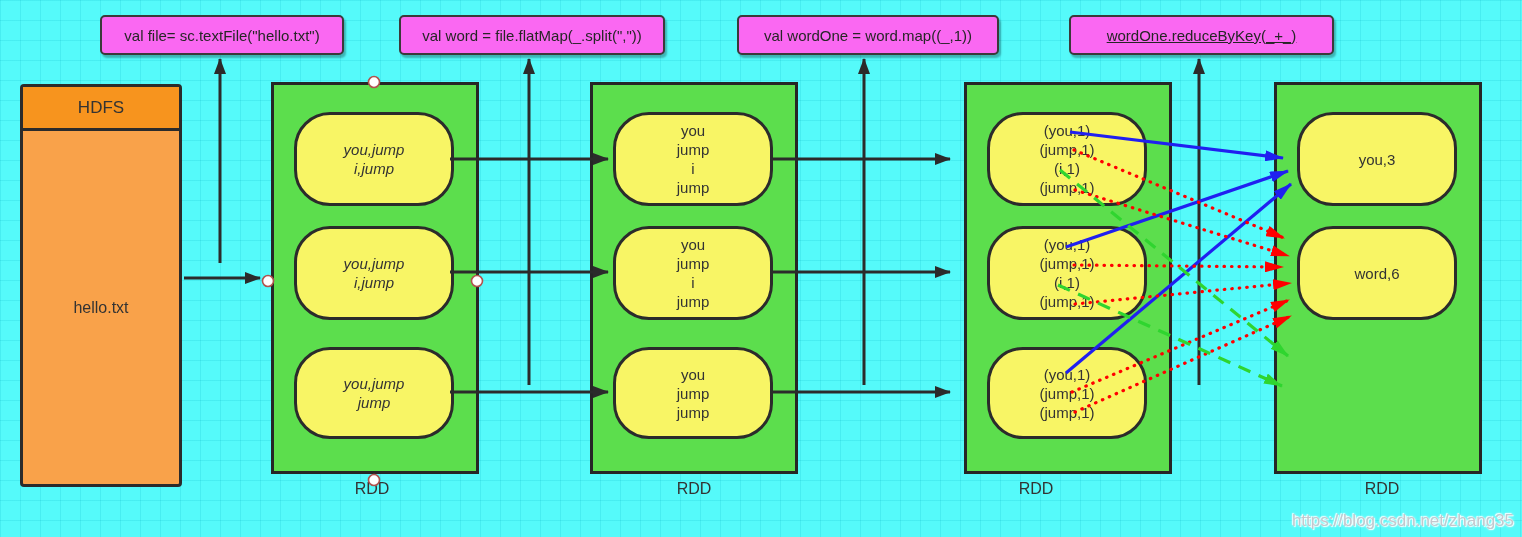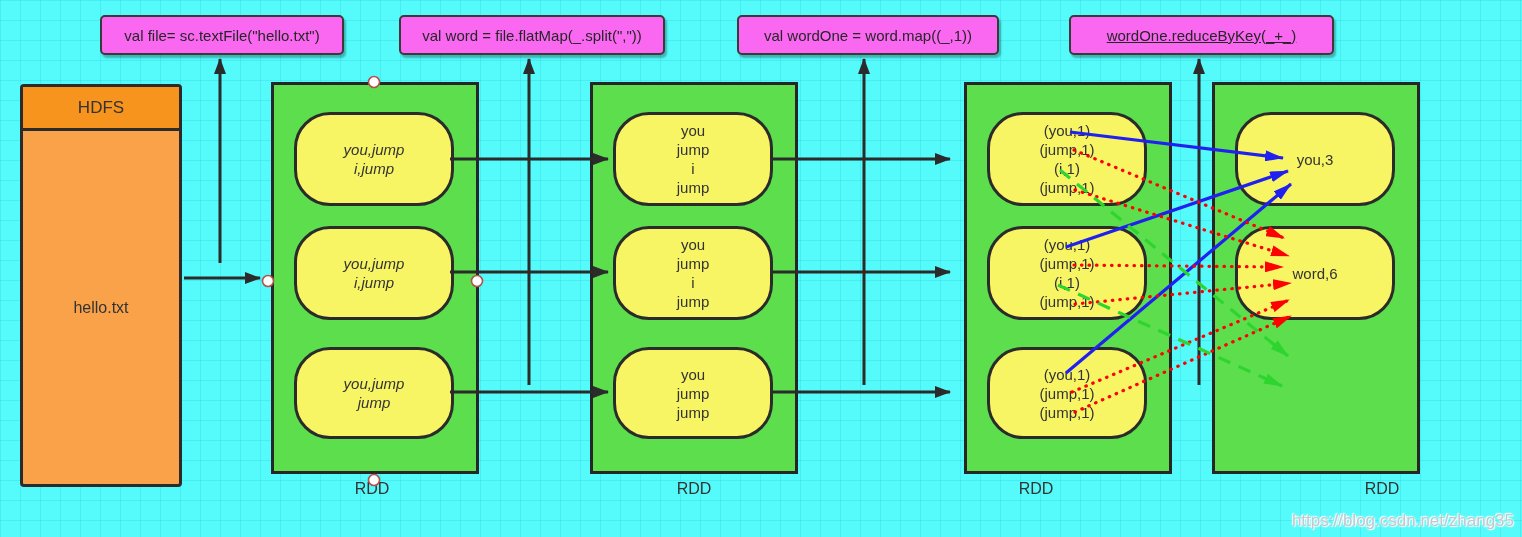--- a/index.html
+++ b/index.html
@@ -137,21 +137,21 @@
 (jump,1)</span>
       </div>
     <div class="partition p-row3">
         <span>(you,1)
 (jump,1)
 (jump,1)</span>
       </div>
   </div>
   <div class="rdd-caption" style="left:932px;">RDD</div>
 
-  <div class="rdd-box" style="left:1212px;">
+  <div class="rdd-box" style="left:1274px;">
     <div class="partition p-row1">
         <span>you,3</span>
       </div>
     <div class="partition p-row2">
         <span>word,6</span>
       </div>
   </div>
   <div class="rdd-caption" style="left:1278px;">RDD</div>
 
   <svg id="edges" width="1522" height="537" viewBox="0 0 1522 537">

